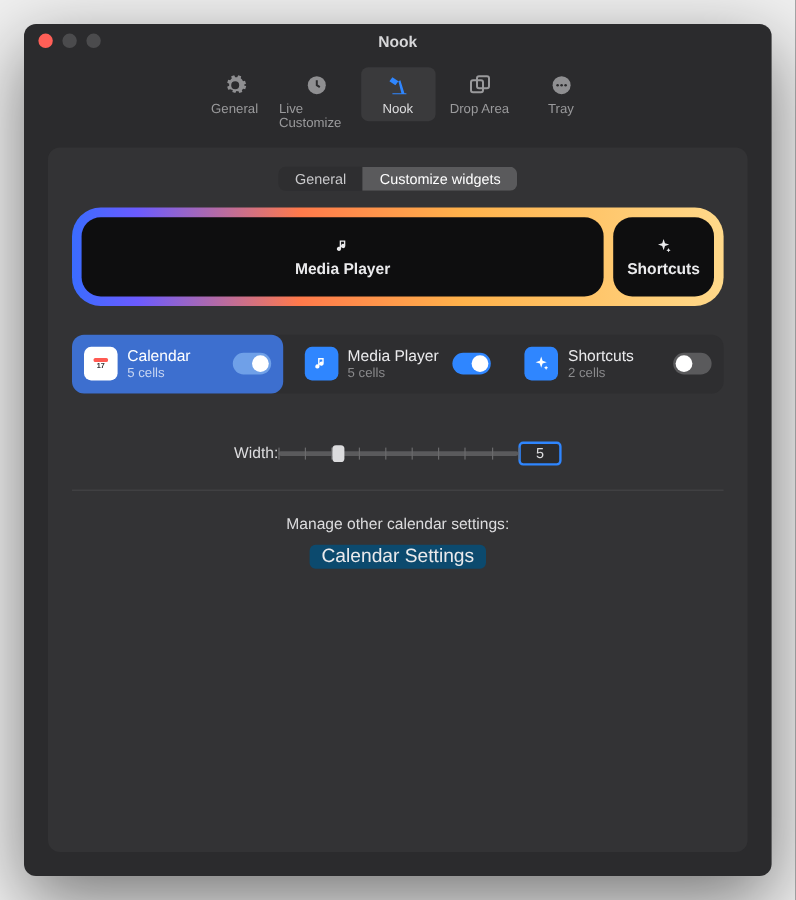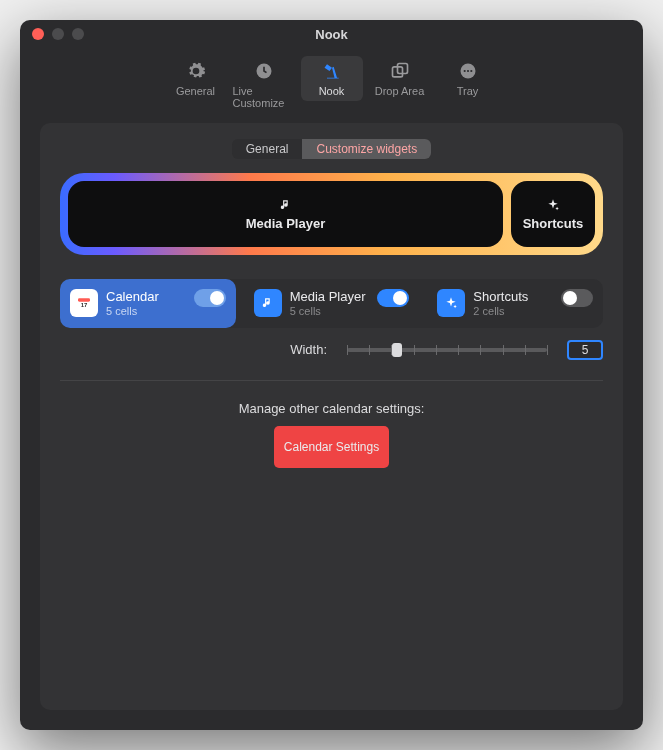--- a/index.html
+++ b/index.html
@@ -58,21 +58,21 @@
     border-radius: 10px;
     padding: 16px 20px;
   }
   .segmented {
     display:flex; justify-content:center; margin-bottom:14px;
   }
   .seg-group {
     display:flex; background:#2e2e30; border-radius:6px; overflow:hidden;
   }
   .seg { padding:3px 14px; color:#c9c9cb; font-size:12px; cursor:pointer; }
-  .seg.selected { background:#5a5a5c; color:#fca5a5; }
+  .seg.selected { background:#5a5a5c; color:#ffffff; }
 
   .notch-preview {
     position: relative;
     padding: 8px;
     border-radius: 24px;
     background: linear-gradient(90deg,#3a6cff 0%, #6b5bff 10%, #ff7a4b 35%, #ffb24b 60%, #ffd98a 100%);
   }
   .notch-inner {
     display:flex; gap:8px;
   }
@@ -82,21 +82,21 @@
     color:#eaeaec; gap:4px;
   }
   .chip:last-child { flex:0 0 84px; }
   .chip-label { font-size:13px; font-weight:600; }
 
   .widget-row {
     display:flex; gap:8px; margin-top:24px;
     background:#2e2e30; border-radius:10px; padding:0;
   }
   .widget-card {
-    flex:1; display:flex; gap:8px;
+    flex:1; display:flex; align-items:center; gap:8px;
     padding:10px 10px; border-radius:10px;
   }
   .widget-card.selected { background:#3d6fcf; }
   .wicon {
     width:28px; height:28px; border-radius:6px;
     display:flex; align-items:center; justify-content:center;
     background:#fff;
   }
   .widget-card:not(.selected) .wicon { background:#2f86ff; }
   .widget-card:nth-child(3) .wicon { background:#2f86ff; }
@@ -111,22 +111,22 @@
   .toggle.on { background:#2f86ff; }
   .widget-card.selected .toggle { background: #6fa0e8; }
   .widget-card.selected .toggle.on { background: #6fa0e8; }
   .toggle .knob {
     position:absolute; top:2px; width:14px; height:14px; border-radius:50%; background:#fff;
   }
   .toggle .knob { left:2px; }
   .toggle.on .knob { left:16px; }
 
   .width-row {
-    display:flex; align-items:center; justify-content:flex-end;
-    gap:20px; margin-top:12px;
+    display:flex; align-items:center; justify-content:center;
+    gap:0; margin-top:40px;
   }
   .width-label { color:#dcdcde; font-size:13px; }
   .slider-track {
     width:200px; height:4px; background:#5a5a5c; border-radius:2px;
     position:relative;
   }
   .slider-tick {
     position:absolute; top:-3px; width:1px; height:10px; background:#6a6a6c;
   }
   .slider-thumb {
@@ -135,22 +135,22 @@
   }
   .width-value {
     width:36px; text-align:center; padding:1px 0;
     border:2px solid #2f86ff; border-radius:4px;
     background:#2b2b2d; color:#dcdcde; font-size:12px;
   }
   .divider { height:1px; background:#444446; margin:20px 0; }
 
   .settings-row { display:flex; align-items:center; gap:10px; color:#dcdcde; font-size:13px;flex-direction:column; }
   .btn {
-    background:#ef4444; color:#eaeaec; border:none;
-    padding:14px 10px; border-radius:5px; font-size:12px; cursor:pointer;
+    background:#0c4a6e; color:#eaeaec; border:none;
+    padding:1px 10px; border-radius:5px; font-size:16px; cursor:pointer;
   }
 
   svg { display:block; }
 </style>
 </head>
 <body>
 
 <div class="window">
   <div class="titlebar">
     <div class="traffic-lights">

